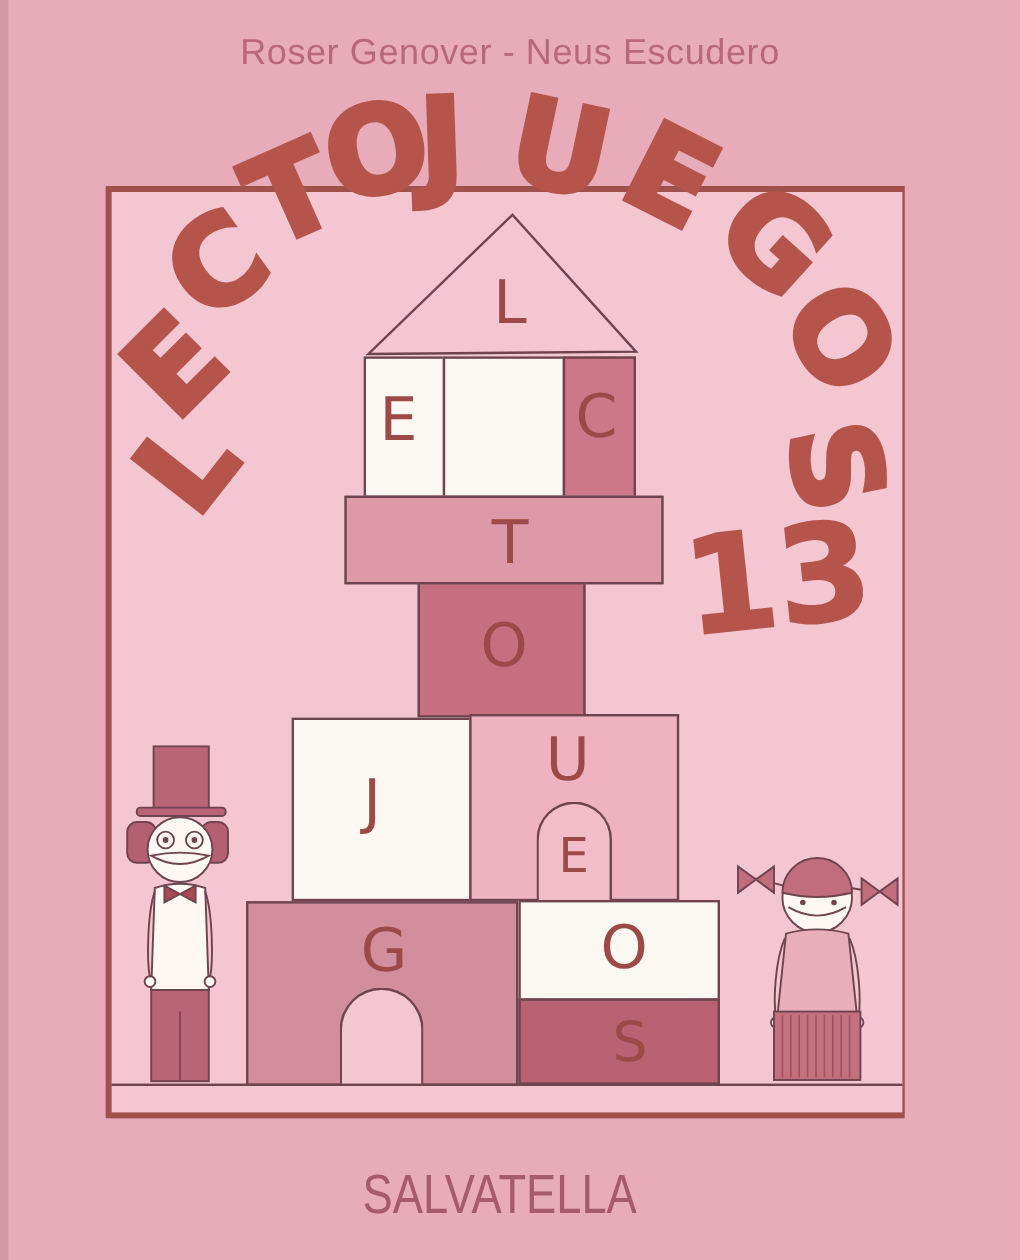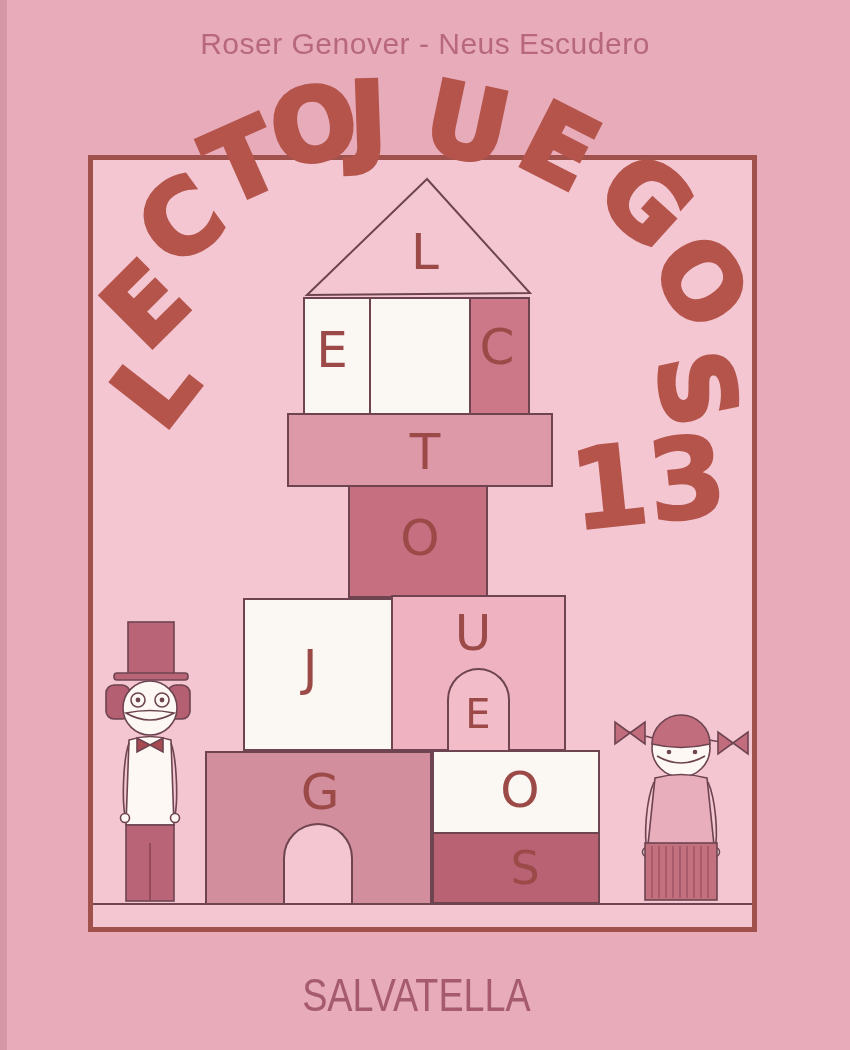--- a/index.html
+++ b/index.html
@@ -1,16 +1,16 @@
 <!DOCTYPE html>
 <html><head>
 <meta charset="utf-8">
 <style>
   html,body{margin:0;padding:0;background:#e7abba;}
-  .cover{position:relative;width:850px;height:1050px;background:#e7abba;overflow:hidden;
+  .cover{position:relative;width:754px;height:1050px;background:#e7abba;overflow:hidden;
          font-family:"Liberation Sans",sans-serif;}
   .edge-strip{position:absolute;left:0;top:0;width:7px;height:1050px;background:#d596a6;}
 
   
   .author{position:absolute;left:0;top:27px;width:850px;text-align:center;
           font-size:30px;letter-spacing:.5px;color:#b8687c;font-weight:400;}
 
   
   .frame{position:absolute;left:88px;top:155px;width:659px;height:767px;
          border:5px solid #a0514b;background:#f3c6d1;}

